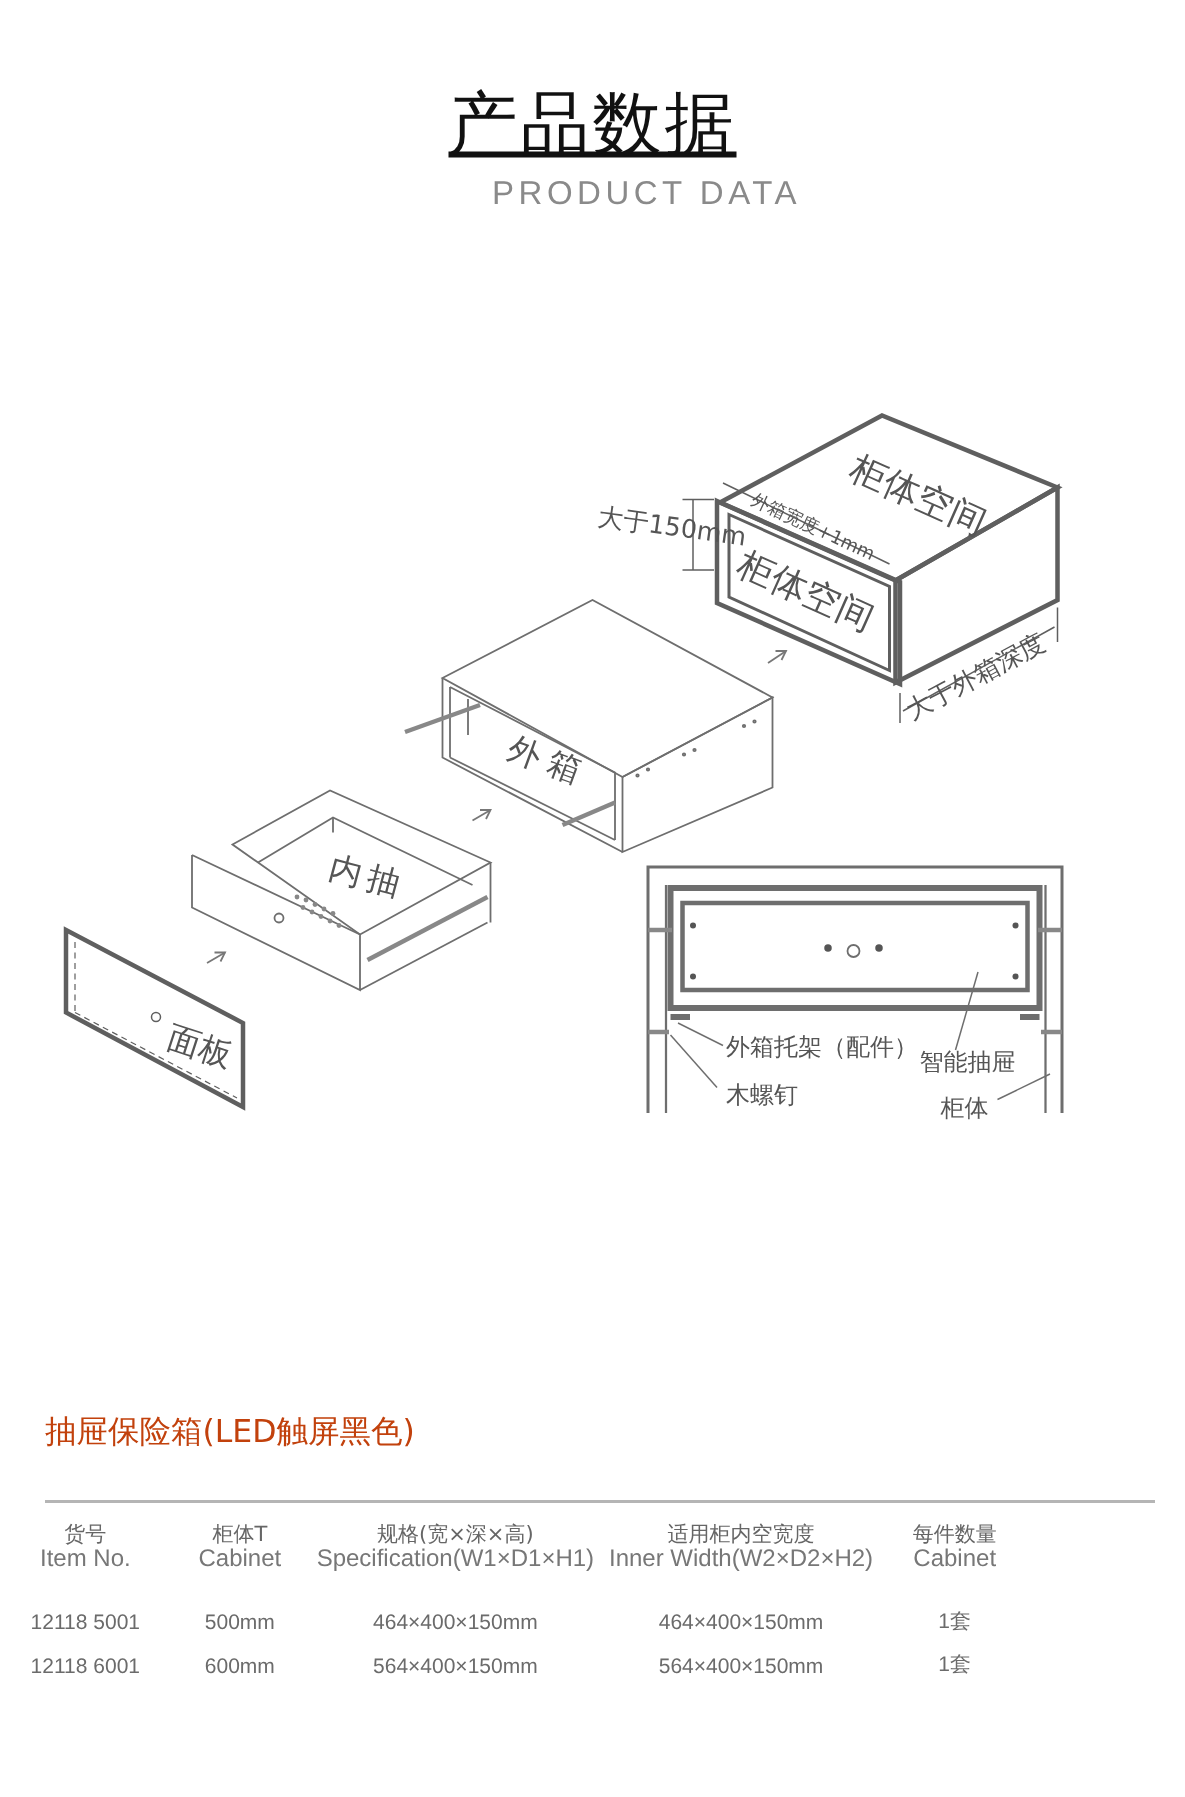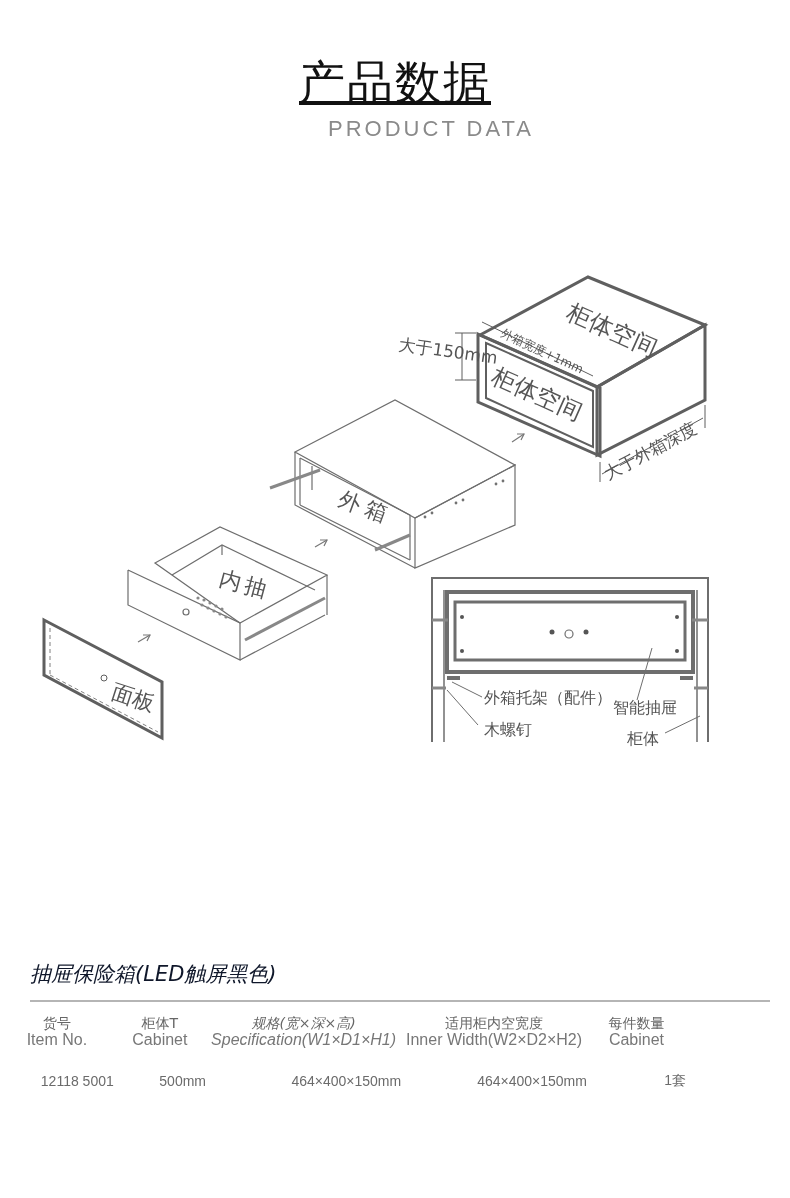--- a/index.html
+++ b/index.html
@@ -6,30 +6,30 @@
   body { width: 790px; height: 1198px; position: relative; overflow: hidden;
          font-family: "DejaVu Sans", "Liberation Sans", sans-serif; }
   .hero-title { position: absolute; top: 52px; left: 0; width: 790px; text-align: center;
                 font-size: 46px; color: #111; letter-spacing: 2px; line-height: 60px; text-decoration: underline; }
   .hero-sub { position: absolute; top: 116px; left: 0; width: 790px; text-align: center;
               font-size: 22px; color: #8a8a8a; letter-spacing: 3px;
               font-family: "Liberation Sans", sans-serif; margin-left: 36px; }
   .diagram { position: absolute; left: 0; top: 260px; width: 790px; height: 500px; }
   .diagram svg { width: 790px; height: 500px; display: block; }
   .svg-label { font-family: "DejaVu Sans", sans-serif; fill: #555; }
-  .section-title { position: absolute; top: 960px; left: 30px; font-size: 21px; color: #0f172a; font-style: italic; }
+  .section-title { position: absolute; top: 940px; left: 30px; font-size: 21px; color: #c2410c; }
   .section-rule { position: absolute; top: 1000px; left: 30px; width: 740px; height: 2px; background: #b5b5b5; }
   .spec-table { position: absolute; top: 1014px; left: 0; width: 686px; border-collapse: collapse; }
   .spec-table th { font-weight: normal; vertical-align: top; padding: 0; height: 52px; }
-  .spec-table td { text-align: right; font-size: 14px; color: #6b6b6b; height: 29px; padding: 0;
+  .spec-table td { text-align: center; font-size: 14px; color: #6b6b6b; height: 29px; padding: 0;
                    font-family: "Liberation Sans", sans-serif; }
   .h-cn { display: block; font-size: 14px; color: #666; line-height: 18px; }
   .h-en { display: block; font-size: 16px; color: #777; line-height: 16px;
           font-family: "Liberation Sans", sans-serif; }
-  .c1 { width: 150px; } .c2 { width: 110px; } .c3 { width: 200px; font-style: italic; } .c4 { width: 210px; } .c5 { width: 120px; }
+  .c1 { width: 150px; } .c2 { width: 110px; } .c3 { width: 200px; } .c4 { width: 210px; } .c5 { width: 120px; }
 </style>
 </head>
 <body>
 
 <div class="hero-title">产品数据</div>
 <div class="hero-sub">PRODUCT DATA</div>
 
 <div class="diagram">
   <svg viewBox="0 260 790 500" xmlns="http://www.w3.org/2000/svg">
 
@@ -186,14 +186,21 @@
     </tr>
   </thead>
   <tbody>
     <tr>
       <td>12118 5001</td>
       <td>500mm</td>
       <td>464×400×150mm</td>
       <td>464×400×150mm</td>
       <td>1套</td>
     </tr>
+    <tr>
+      <td>12118 6001</td>
+      <td>600mm</td>
+      <td>564×400×150mm</td>
+      <td>564×400×150mm</td>
+      <td>1套</td>
+    </tr>
   </tbody>
 </table>
 
 </body></html>

